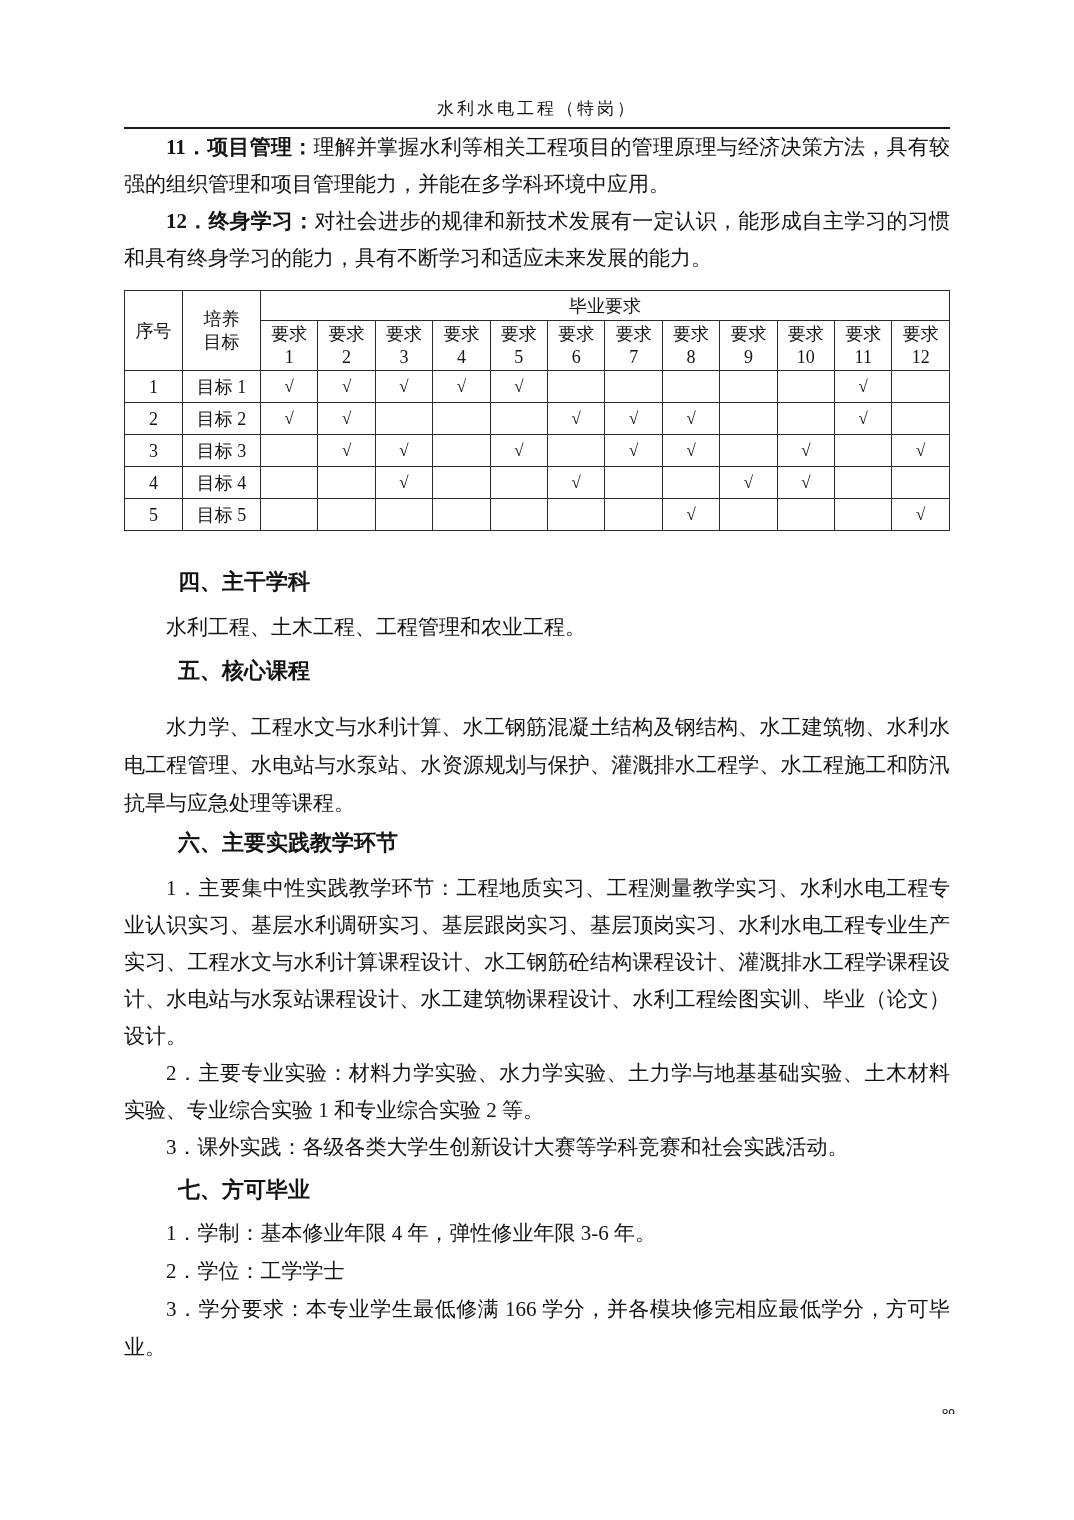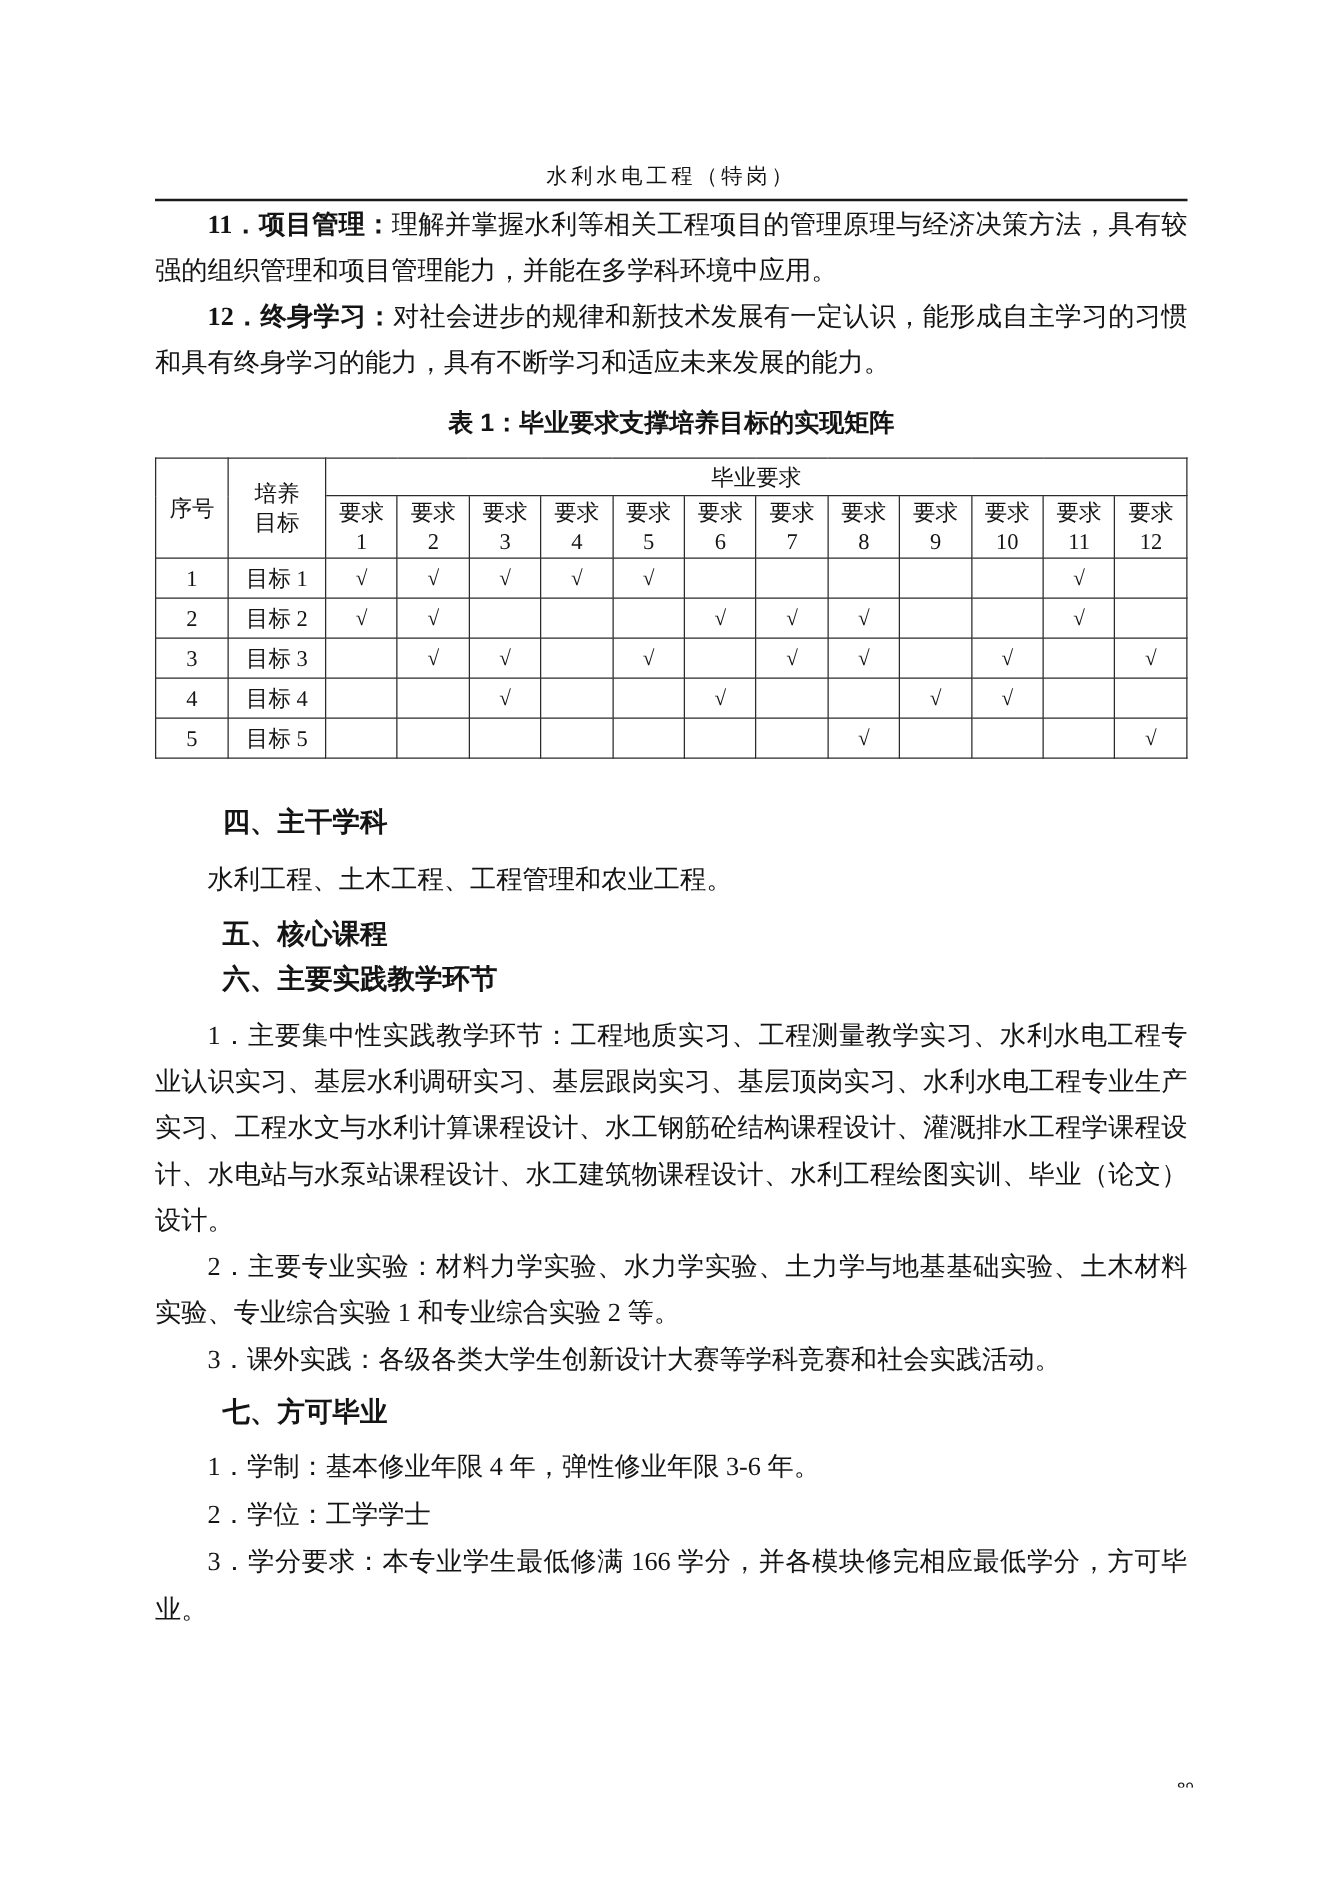--- a/index.html
+++ b/index.html
@@ -1,23 +1,23 @@
 <!DOCTYPE html>
 <html><head>
 <meta charset="utf-8">
 <style>
   html, body { margin: 0; padding: 0; background: #ffffff; }
   .page {
     position: relative;
     width: 1074px;
     height: 1414px;
-    margin: 16px auto;
+    margin: 0 auto;
     background: #ffffff;
     box-sizing: border-box;
-    padding: 16px 124px;
+    padding: 0 124px;
     overflow: hidden;
     color: #141414;
     font-family: "Liberation Serif", "DejaVu Serif", serif;
   }
 
   
   .doc-header {
     margin-top: 97px;
     text-align: center;
     font-size: 17px;
@@ -106,21 +106,20 @@
 
   <div class="doc-header">
     <span>水利水电工程（特岗）</span>
   </div>
 
 
   <p class="para indent"><span class="run-in-label">11．项目管理：</span><span>理解并掌握水利等相关工程项目的管理原理与经济决策方法，具有较强的组织管理和项目管理能力，并能在多学科环境中应用。</span></p>
 
   <p class="para indent"><span class="run-in-label">12．终身学习：</span><span>对社会进步的规律和新技术发展有一定认识，能形成自主学习的习惯和具有终身学习的能力，具有不断学习和适应未来发展的能力。</span></p>
 
-  <div class="table-title">表 1：毕业要求支撑培养目标的实现矩阵</div>
 
   <table class="matrix">
     <colgroup>
       <col style="width:58px">
       <col style="width:78px">
       <col>
         <col>
         <col>
         <col>
         <col>
@@ -273,20 +272,21 @@
           <td></td>
           <td><span class="check">√</span></td>
         </tr>
       </tbody>
   </table>
 
   <h2 class="sec-heading mt-h4">四、主干学科</h2>
   <p class="para indent mt-s4body">水利工程、土木工程、工程管理和农业工程。</p>
 
   <h2 class="sec-heading mt-h5">五、核心课程</h2>
+  <p class="para indent mt-s5body">水力学、工程水文与水利计算、水工钢筋混凝土结构及钢结构、水工建筑物、水利水电工程管理、水电站与水泵站、水资源规划与保护、灌溉排水工程学、水工程施工和防汛抗旱与应急处理等课程。</p>
 
   <h2 class="sec-heading mt-h6">六、主要实践教学环节</h2>
   <p class="para indent mt-s6i1">1．主要集中性实践教学环节：工程地质实习、工程测量教学实习、水利水电工程专业认识实习、基层水利调研实习、基层跟岗实习、基层顶岗实习、水利水电工程专业生产实习、工程水文与水利计算课程设计、水工钢筋砼结构课程设计、灌溉排水工程学课程设计、水电站与水泵站课程设计、水工建筑物课程设计、水利工程绘图实训、毕业（论文）设计。</p>
   <p class="para indent">2．主要专业实验：材料力学实验、水力学实验、土力学与地基基础实验、土木材料实验、专业综合实验 1 和专业综合实验 2 等。</p>
   <p class="para indent">3．课外实践：各级各类大学生创新设计大赛等学科竞赛和社会实践活动。</p>
 
   <h2 class="sec-heading mt-h7">七、方可毕业</h2>
   <p class="para indent mt-s7first">1．学制：基本修业年限 4 年，弹性修业年限 3-6 年。</p>
   <p class="para indent mt-s7">2．学位：工学学士</p>
   <p class="para indent mt-s7">3．学分要求：本专业学生最低修满 166 学分，并各模块修完相应最低学分，方可毕业。</p>

